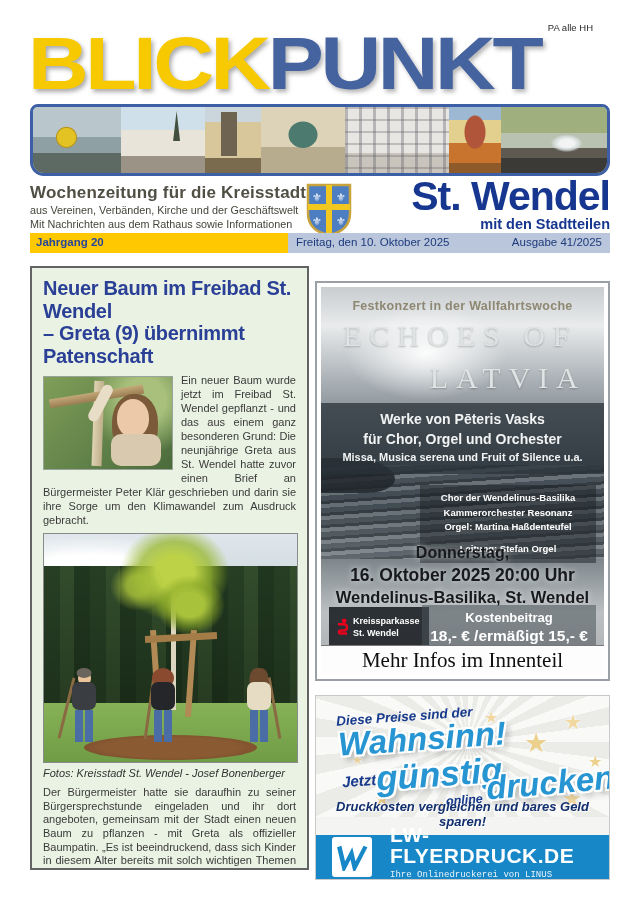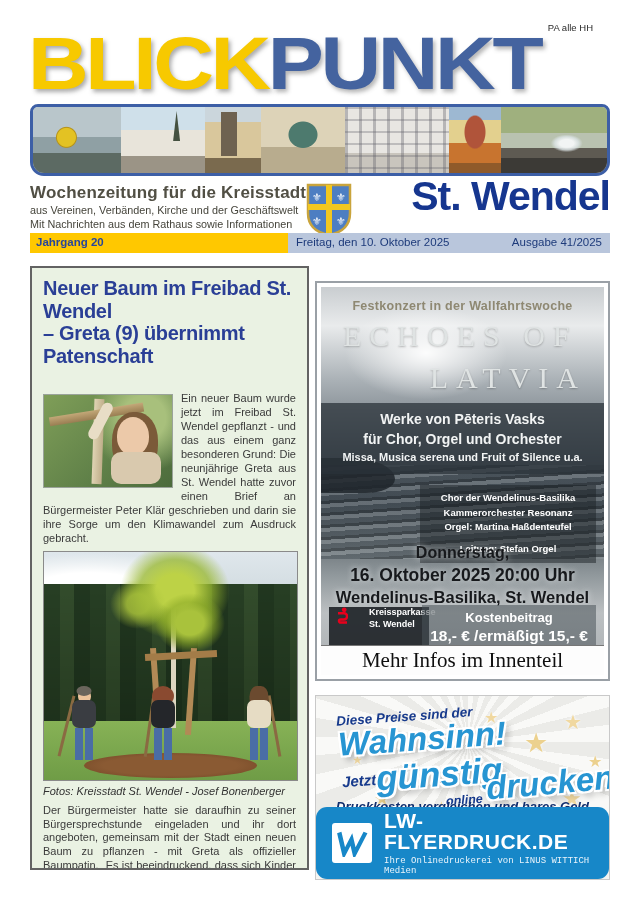--- a/index.html
+++ b/index.html
@@ -50,21 +50,21 @@
   .city{font-size:41px;font-weight:bold;color:#16368f;letter-spacing:-1px;line-height:1.05;}
   .city-suffix{font-size:14.5px;font-weight:bold;color:#16368f;margin-top:-2px;}
   
   .issue-bar{position:absolute;left:30px;top:233px;width:580px;height:20px;display:flex;font-size:11.5px;}
   .bar-yellow{width:258px;background:#ffc800;color:#27459b;padding:3px 0 0 6px;box-sizing:border-box;font-weight:bold;}
   .bar-blue{flex:1;background:#b9c6dc;color:#1d3a7a;display:flex;justify-content:space-between;padding:3px 8px 0 8px;box-sizing:border-box;}
   
   .article{position:absolute;left:30px;top:266px;width:279px;height:604px;background:#eaf2e3;
     border:2px solid #636363;box-sizing:border-box;padding:9px 11px;overflow:hidden;}
   .headline{color:#2a3f96;font-weight:bold;font-size:20px;line-height:1.13;letter-spacing:-.3px;}
-  .lead-wrap{margin-top:25px;font-size:11px;color:#3a3a3a;text-align:justify;line-height:1.27;}
+  .lead-wrap{margin-top:7px;font-size:11px;color:#3a3a3a;text-align:justify;line-height:1.27;}
   .greta-photo{float:left;width:128px;height:92px;margin:2px 8px 2px 0;border:1px solid #9aa39a;
     position:relative;overflow:hidden;
     background:radial-gradient(circle at 78% 25%, #a8c07c 0 18%, transparent 45%),
                linear-gradient(135deg,#7f9e58 0%,#5f8048 60%,#4c6b3c 100%);}
   .g-post{position:absolute;left:38%;top:4%;width:10px;height:92%;background:linear-gradient(90deg,#e0d4b4,#bfae8a);transform:rotate(2deg);}
   .g-bar{position:absolute;left:4%;top:16%;width:74%;height:9px;background:linear-gradient(180deg,#c3a878,#997d52);transform:rotate(-9deg);}
   .g-hair{position:absolute;left:53%;top:18%;width:46px;height:62px;border-radius:46%;background:#7b5a39;}
   .g-head{position:absolute;left:57%;top:23%;width:32px;height:38px;border-radius:50% 50% 46% 46%;background:#ecc9a9;}
   .g-scarf{position:absolute;left:52%;top:62%;width:50px;height:32px;border-radius:10px;background:#d9c9ae;}
   .g-arm{position:absolute;left:40%;top:6%;width:11px;height:40px;border-radius:6px;background:#e8ddc6;transform:rotate(28deg);}
@@ -122,21 +122,21 @@
   .works-s{font-size:11px;font-weight:bold;line-height:1.5;}
   .performers{position:absolute;top:198px;right:8px;width:176px;background:rgba(28,34,38,.5);
     color:#fff;font-weight:bold;font-size:9.5px;text-align:center;padding:6px 4px;line-height:1.55;box-sizing:border-box;}
   .performers .gap{margin-top:7px;}
   .date-block{position:absolute;top:256px;left:0;right:0;text-align:center;color:#17191c;font-weight:bold;
     text-shadow:0 0 6px rgba(235,238,240,.85);}
   .date-l1{font-size:16px;line-height:1.3;}
   .date-l2{font-size:17.5px;line-height:1.3;}
   .date-l3{font-size:16.5px;line-height:1.3;}
   .sponsor{position:absolute;left:8px;top:320px;width:100px;height:42px;background:rgba(33,38,42,.93);
-    display:flex;align-items:flex-start;gap:21px;padding:0 6px;box-sizing:border-box;}
+    display:flex;align-items:center;gap:5px;padding:0 6px;box-sizing:border-box;}
   .sponsor-text{color:#fff;font-size:9px;font-weight:bold;line-height:1.3;}
   .price{position:absolute;right:8px;top:318px;width:174px;text-align:center;color:#fff;font-weight:bold;
     background:rgba(75,83,89,.55);padding:5px 2px 6px;box-sizing:border-box;}
   .price-label{font-size:13px;}
   .price-value{font-size:15.5px;margin-top:2px;}
   .poster-footer{position:absolute;bottom:0;left:0;right:0;height:29px;background:#fdfdfd;border-top:1px solid #777;
     text-align:center;font-family:"Liberation Serif", serif;font-size:21px;color:#0f0f0f;line-height:28px;}
   
   .print-ad{position:absolute;left:315px;top:695px;width:295px;height:185px;border:1px solid #c9c9c9;
     box-sizing:border-box;overflow:hidden;background:#f4f4f2;}
@@ -149,22 +149,22 @@
     text-shadow:2px 2px 0 #fff,-2px -2px 0 #fff,2px -2px 0 #fff,-2px 2px 0 #fff,4px 5px 6px rgba(0,0,0,.3);}
   .pa-jetzt{top:76px;left:26px;font-size:15px;color:#173a8c;transform:rotate(-4deg);}
   .pa-guenstig{top:58px;left:60px;font-size:35px;color:#2795d2;transform:rotate(-4deg);
     text-shadow:2px 2px 0 #fff,-2px -2px 0 #fff,2px -2px 0 #fff,-2px 2px 0 #fff,4px 5px 6px rgba(0,0,0,.3);}
   .pa-online{top:97px;left:130px;font-size:12.5px;color:#173a8c;transform:rotate(-4deg);}
   .pa-drucken{top:68px;left:170px;font-size:33px;color:#2795d2;transform:rotate(-5deg);
     text-shadow:2px 2px 0 #fff,-2px -2px 0 #fff,2px -2px 0 #fff,-2px 2px 0 #fff,4px 5px 6px rgba(0,0,0,.3);}
   .pa-slogan{top:101px;left:0;width:100%;text-align:center;font-size:13px;color:#122f6e;
     transform:none;top:102px;position:absolute;font-style:italic;font-weight:bold;text-shadow:1px 1px 0 #fff;}
   .pa-slogan{top:103px;}
-  .pa-band{position:absolute;left:0;right:0;bottom:0;height:72px;background:#1787c8;
-    display:flex;align-items:center;gap:12px;padding:0 16px;box-sizing:border-box;border-radius:11px;}
+  .pa-band{position:absolute;left:0;right:0;bottom:0;height:44px;background:#1787c8;
+    display:flex;align-items:center;gap:18px;padding:0 16px;box-sizing:border-box;}
   .lw-logo{width:40px;height:40px;background:#fff;border-radius:3px;display:flex;align-items:center;justify-content:center;flex-shrink:0;}
   .lw-domain{color:#fff;font-size:21px;font-weight:bold;letter-spacing:.5px;line-height:1;}
   .lw-sub{color:#eaf4fb;font-size:9px;margin-top:4px;font-family:Liberation Mono, monospace;}
 </style>
 </head>
 <body>
 
 <div class="corner-note">PA alle HH</div>
 
 <div class="masthead">
@@ -193,20 +193,21 @@
       <rect x="20" y="2" width="6" height="50" fill="#f2c71f"></rect>
       <rect x="2" y="21" width="42" height="6" fill="#f2c71f"></rect>
       <text x="11" y="18" font-size="11" fill="#ffffff" text-anchor="middle">⚜</text>
       <text x="35" y="18" font-size="11" fill="#ffffff" text-anchor="middle">⚜</text>
       <text x="11" y="42" font-size="11" fill="#ffffff" text-anchor="middle">⚜</text>
       <text x="35" y="42" font-size="11" fill="#ffffff" text-anchor="middle">⚜</text>
     </svg>
   </div>
   <div class="sub-right">
     <div class="city">St. Wendel</div>
+    <div class="city-suffix">mit den Stadtteilen</div>
   </div>
 </div>
 
 <div class="issue-bar">
   <div class="bar-yellow">Jahrgang 20</div>
   <div class="bar-blue">
     <span>Freitag, den 10. Oktober 2025</span>
     <span>Ausgabe 41/2025</span>
   </div>
 </div>

